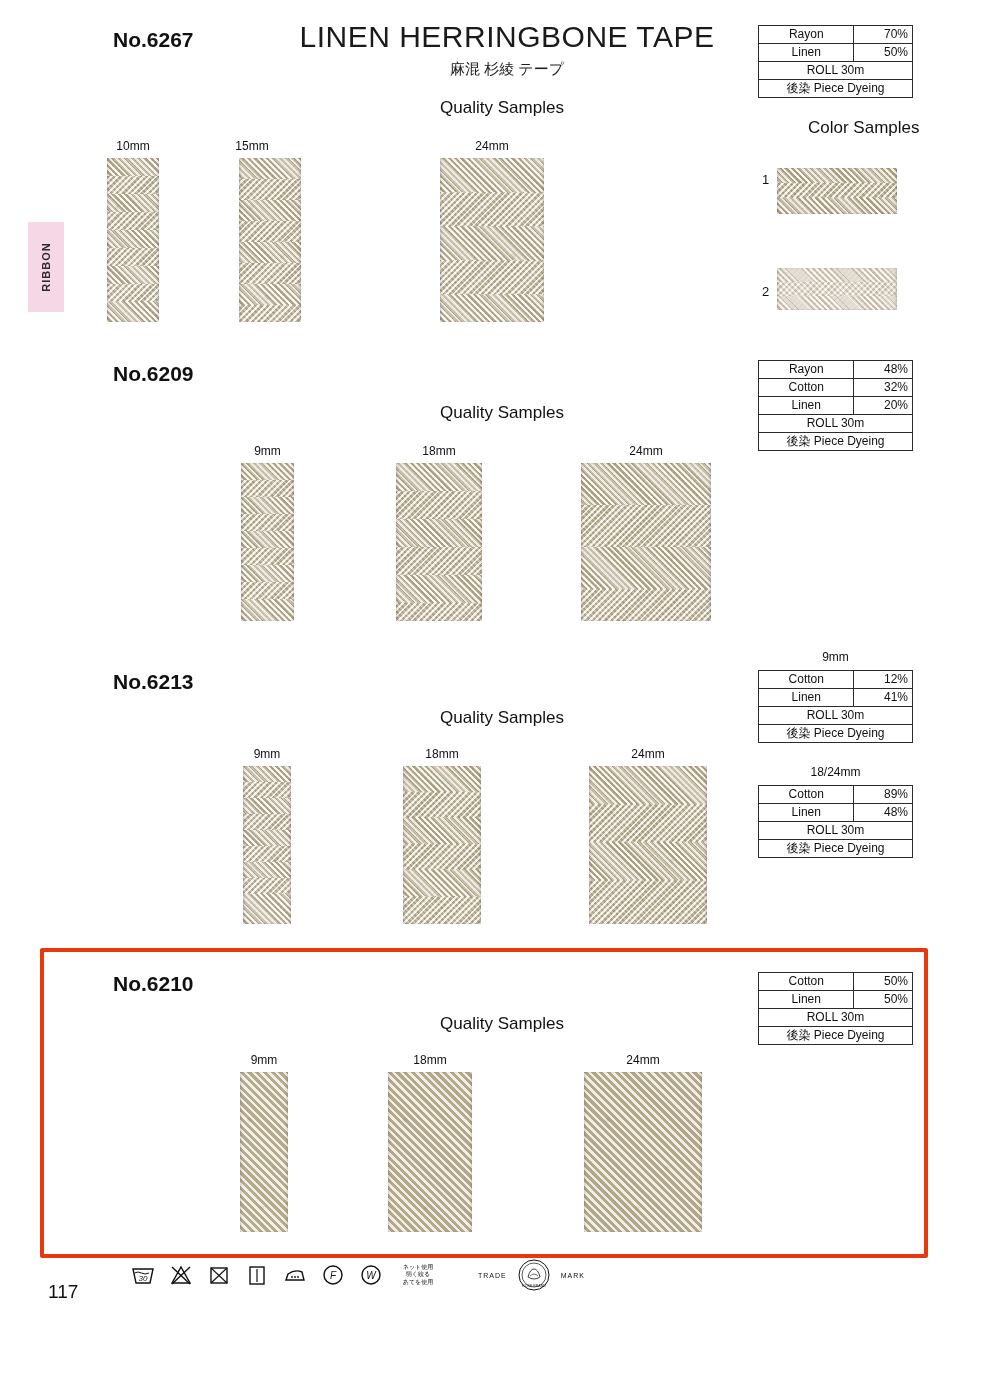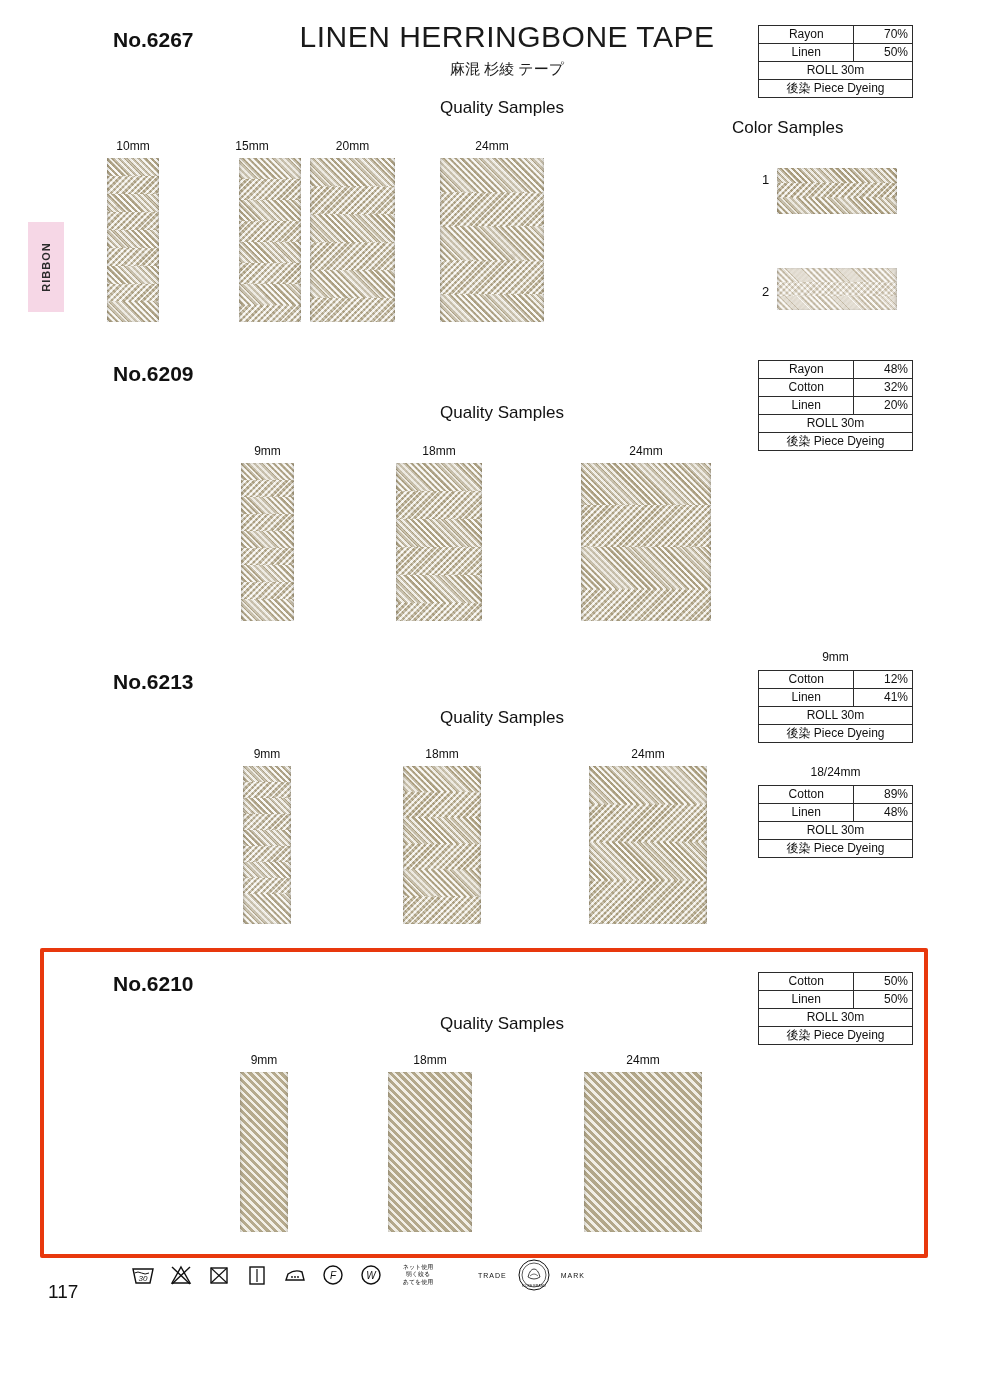--- a/index.html
+++ b/index.html
@@ -167,49 +167,36 @@
         <div class="chev b" style="top:63px;height:21px"></div>
       <div class="chev a" style="top:84px;height:21px"></div>
         <div class="chev b" style="top:105px;height:21px"></div>
       <div class="chev a" style="top:126px;height:21px"></div>
         <div class="chev b" style="top:147px;height:17px"></div>
       <div class="noise"></div>
         <div class="edge"></div>
     </div>
   </div>
 
-  <div class="swatch" style="left:310px;top:158px;width:85px;height:164px;">
-    <div class="lab">20mm</div>
-    <div class="tape hb">
-      <div class="chev a" style="top:0;height:28px"></div>
-        <div class="chev b" style="top:28px;height:28px"></div>
-      <div class="chev a" style="top:56px;height:28px"></div>
-        <div class="chev b" style="top:84px;height:28px"></div>
-      <div class="chev a" style="top:112px;height:28px"></div>
-        <div class="chev b" style="top:140px;height:24px"></div>
-      <div class="noise"></div>
-        <div class="edge"></div>
-    </div>
-  </div>
 
   <div class="swatch" style="left:440px;top:158px;width:104px;height:164px;">
     <div class="lab">24mm</div>
     <div class="tape hb">
       <div class="chev a" style="top:0;height:34px"></div>
         <div class="chev b" style="top:34px;height:34px"></div>
       <div class="chev a" style="top:68px;height:34px"></div>
         <div class="chev b" style="top:102px;height:34px"></div>
       <div class="chev a" style="top:136px;height:28px"></div>
       <div class="noise"></div>
         <div class="edge"></div>
     </div>
   </div>
 
 
-  <div class="cs-title" style="left:732px;top:118px;">Color Samples</div>
+  <div class="cs-title" style="left:808px;top:118px;">Color Samples</div>
   <div class="cs-num" style="left:762px;top:172px;">1</div>
   <div class="swatch" style="left:777px;top:168px;width:120px;height:46px;">
     <div class="tape hb" style="background-color:#cfc3a4">
       <div class="chev a" style="top:0;height:15px"></div>
         <div class="chev b" style="top:15px;height:15px"></div>
       <div class="chev a" style="top:30px;height:16px"></div>
       <div class="noise"></div>
         <div class="edge"></div>
     </div>
   </div>

